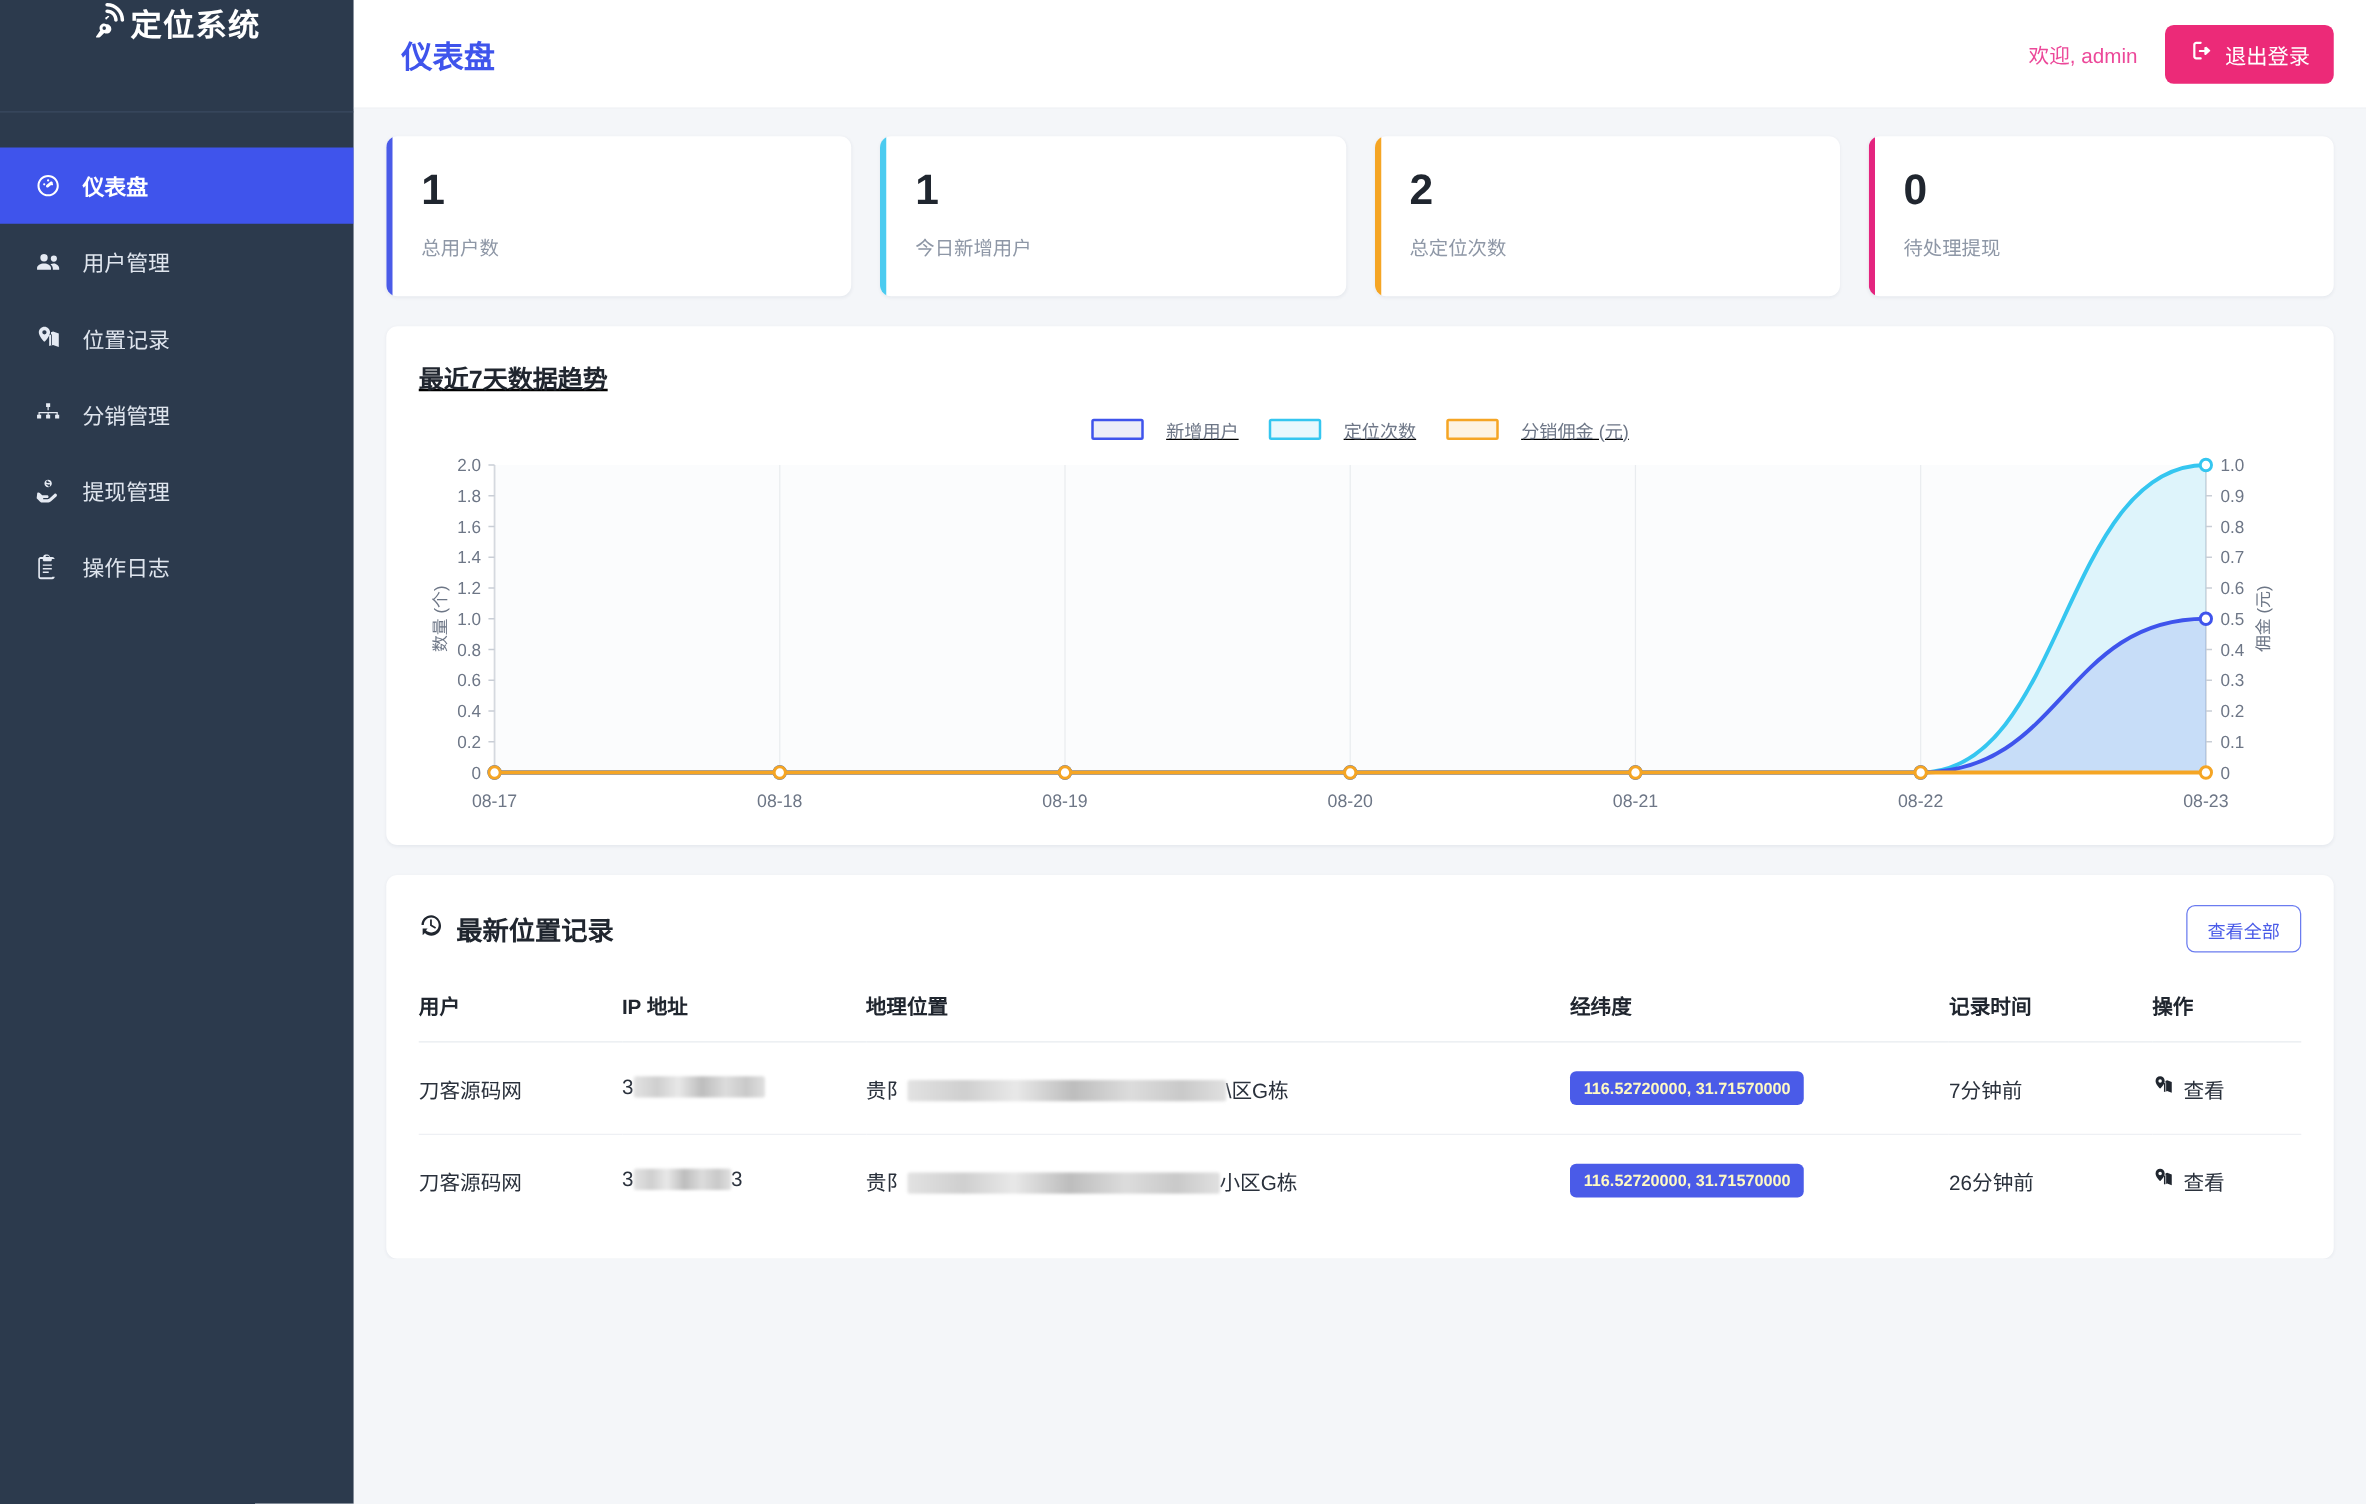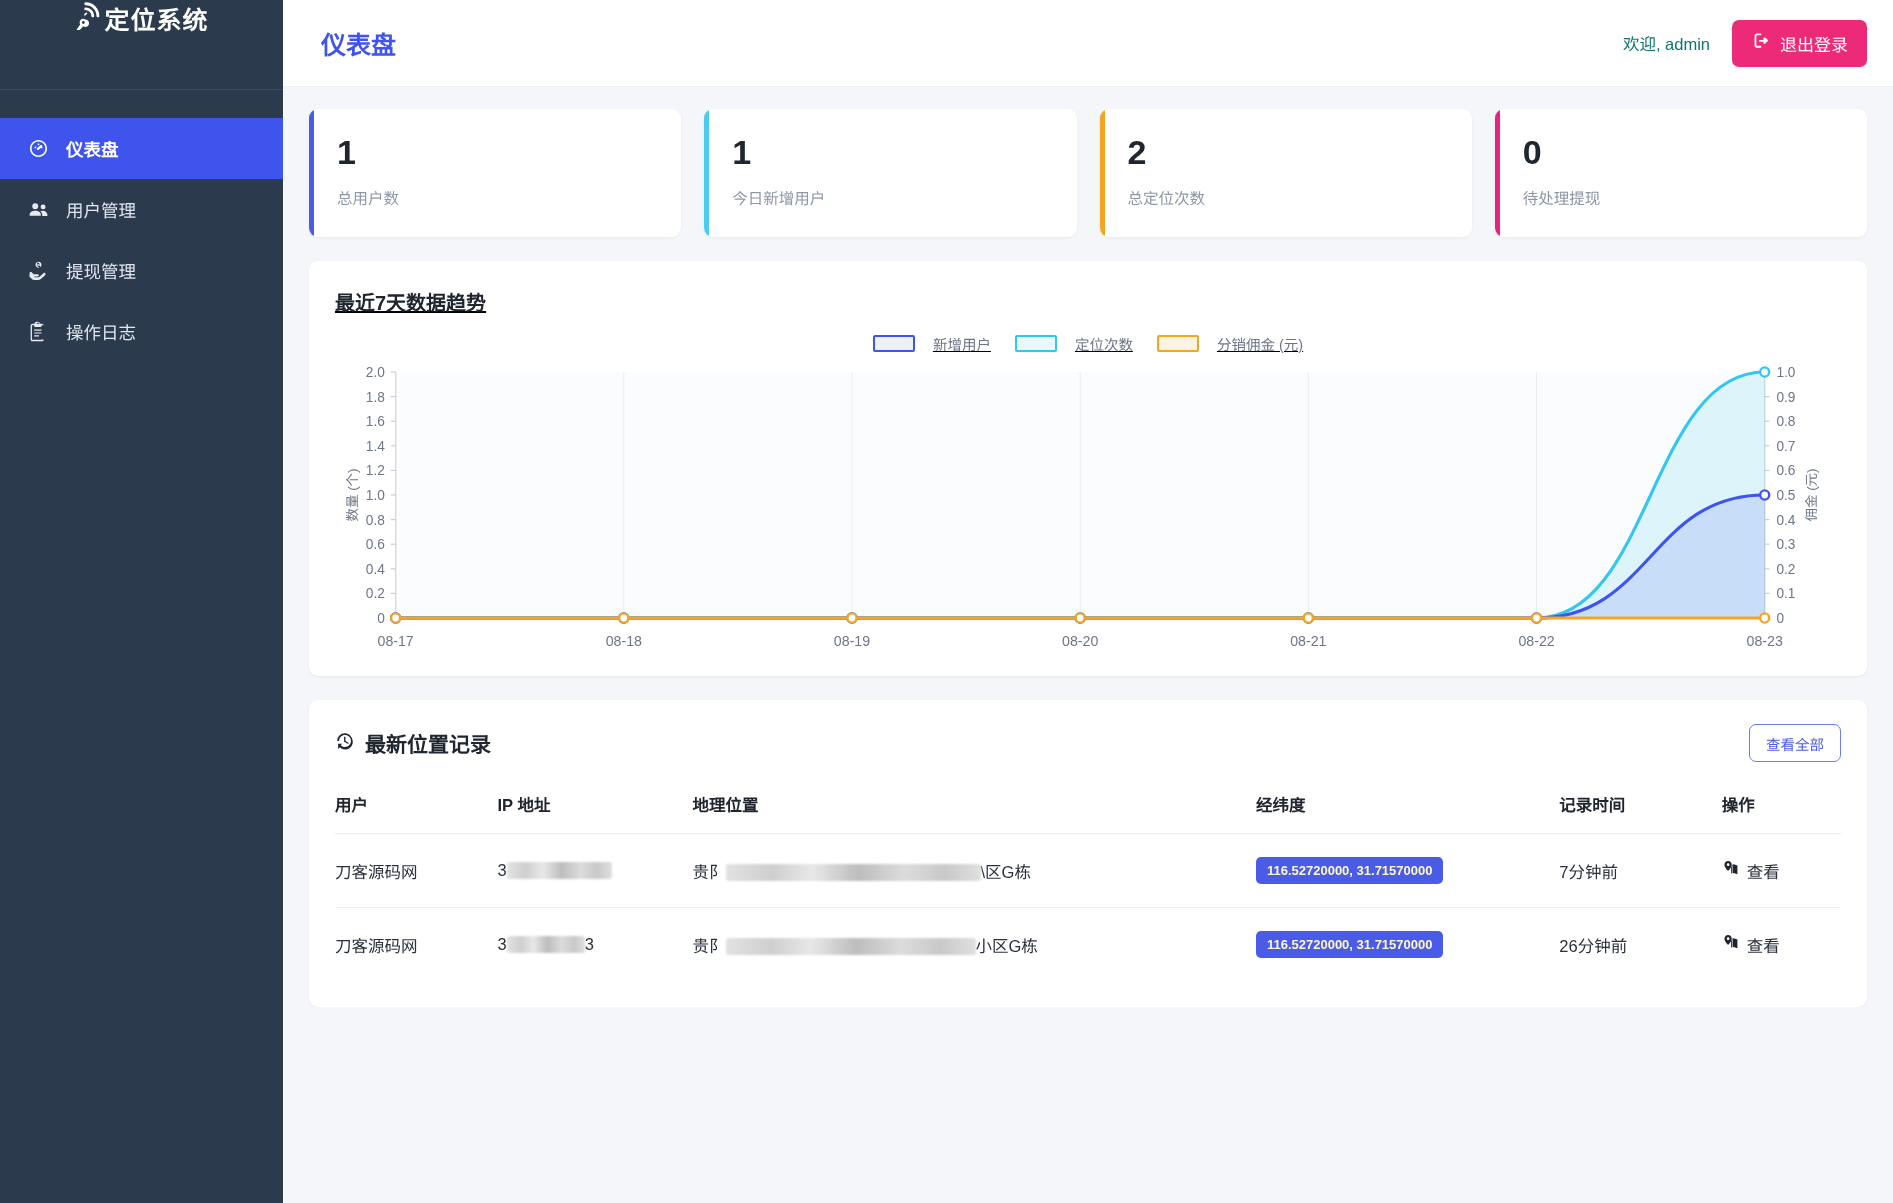--- a/index.html
+++ b/index.html
@@ -57,21 +57,21 @@
     background: #ffffff;
     height: 87px; min-height: 87px;
     display: flex; align-items: center; justify-content: space-between;
     padding: 0 26px 0 38px;
     border-bottom: 1px solid #edf0f4;
   }
   .page-title {
     color: #3f54ec; font-size: 25px; font-weight: bold;
   }
   .topbar-right { display: flex; align-items: center; gap: 22px; }
-  .welcome { color: #0f766e; font-size: 16.5px; text-align: center; }
+  .welcome { color: #ec4899; font-size: 16.5px; text-align: center; }
   .logout-btn {
     background: #ec2a78; color: #fff;
     border: none; border-radius: 7px;
     height: 47px; padding: 0 19px;
     display: flex; align-items: center; gap: 10px;
     font-size: 17px; cursor: pointer;
     font-family: inherit;
   }
   .logout-btn svg { fill: #fff; }
 
@@ -199,20 +199,40 @@
           <span>仪表盘</span>
         </div>
         <div class="nav-item">
           <span class="nav-ico">
             <svg viewBox="0 0 512 512" width="21" height="21">
               <path d="M176 248a72 72 0 100-144 72 72 0 000 144zM176 288c-70 0-136 34-136 90v30h272v-30c0-56-66-90-136-90z" fill="#e5eaf3"></path>
               <path d="M368 252a60 60 0 100-120 60 60 0 000 120zM368 288c-24 0-47 5-66 14 30 22 46 52 46 86v24h124v-26c0-52-56-98-104-98z" fill="#e5eaf3"></path>
             </svg>
           </span>
           <span>用户管理</span>
+        </div>
+        <div class="nav-item">
+          <span class="nav-ico">
+            <svg viewBox="0 0 512 512" width="21" height="21">
+              <path d="M184 32C123 32 74 81 74 142c0 76 95 172 103 180 4 4 10 4 14 0 8-8 103-104 103-180 0-61-49-110-110-110zm0 152a42 42 0 110-84 42 42 0 010 84z" fill="#e5eaf3"></path>
+              <path d="M352 128l-40 14v260l40-14 112 40V168l-112-40zm-24 54v210l-52 18V200l52-18z" fill="#e5eaf3"></path>
+            </svg>
+          </span>
+          <span>位置记录</span>
+        </div>
+        <div class="nav-item">
+          <span class="nav-ico">
+            <svg viewBox="0 0 512 512" width="21" height="21">
+              <path d="M216 40h80v72h-80zM40 264h80v72H40zM216 264h80v72h-80zM392 264h80v72h-80z" fill="#e5eaf3"></path>
+              <path d="M244 112h24v64h-24z" fill="#e5eaf3"></path>
+              <path d="M80 212h352v24H80z" fill="#e5eaf3"></path>
+              <path d="M68 212h24v64H68zM244 212h24v64h-24zM420 212h24v64h-24z" fill="#e5eaf3"></path>
+            </svg>
+          </span>
+          <span>分销管理</span>
         </div>
         <div class="nav-item">
           <span class="nav-ico">
             <svg viewBox="0 0 512 512" width="21" height="21">
               <path d="M256 44c-40 0-72 32-72 72s32 72 72 72 72-32 72-72-32-72-72-72zm8 112v12h-16v-12c-14-2-26-10-30-22l18-8c3 8 12 13 22 13 8 0 16-3 16-10 0-6-5-9-20-13-19-5-34-12-34-32 0-15 11-26 28-30V72h16v12c13 2 23 9 28 20l-18 8c-3-6-10-10-18-10-9 0-15 4-15 10 0 6 6 9 22 13 21 6 32 14 32 33 0 16-12 27-30 30z" fill="#e5eaf3"></path>
               <path d="M44 300c14-12 36-12 50 2l46 44h96c16 0 28 12 28 28s-12 28-28 28h-76v20h84c14 0 27-5 37-14l96-86c13-12 33-11 44 3 11 13 9 33-4 44l-104 94c-19 17-44 27-70 27H152c-22 0-43-9-58-24l-62-62z" fill="#e5eaf3"></path>
             </svg>
           </span>
           <span>提现管理</span>
         </div>

